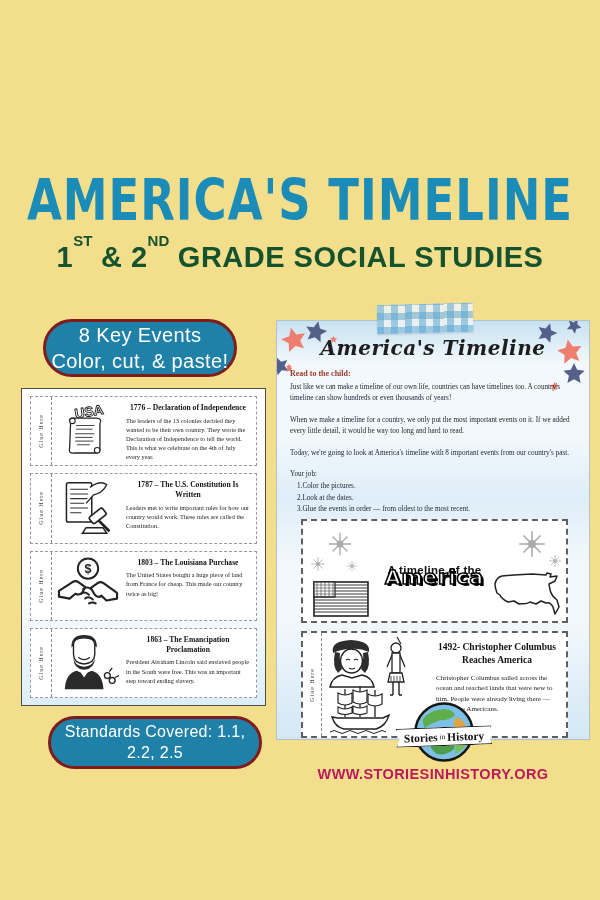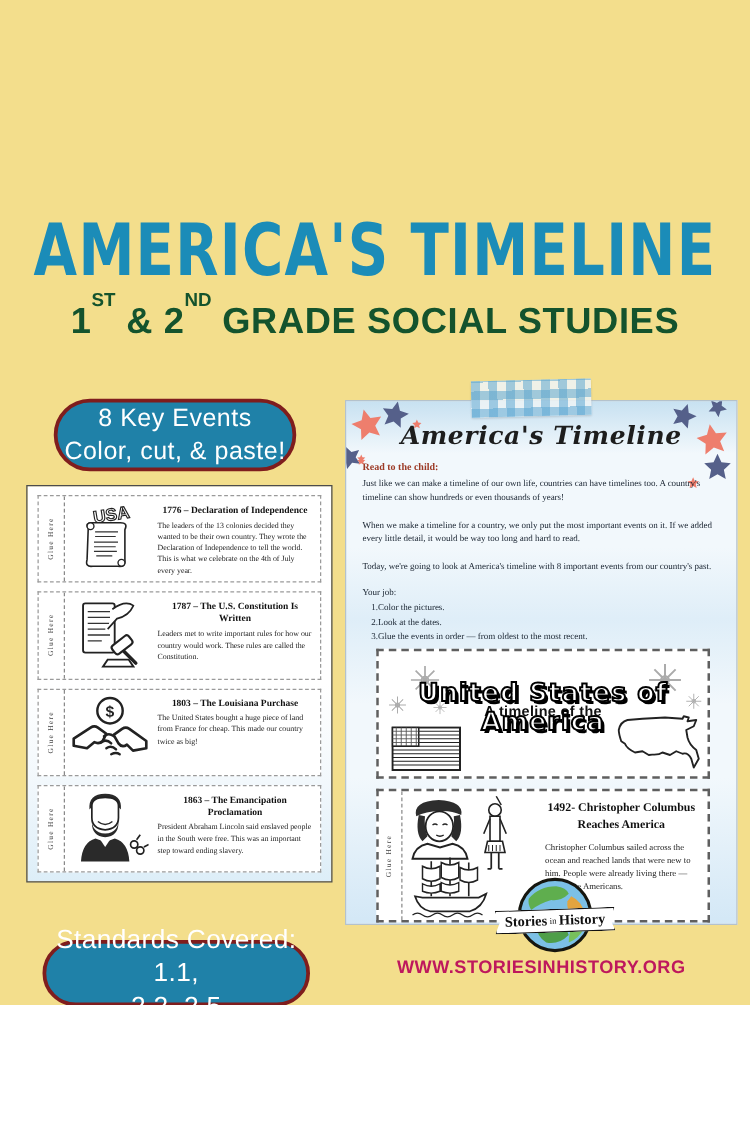--- a/index.html
+++ b/index.html
@@ -1,18 +1,18 @@
 <!DOCTYPE html>
 <html><head>
 <meta charset="utf-8">
 <style>
   * { margin:0; padding:0; box-sizing:border-box; }
   html,body { background:#ffffff; }
   .canvas {
-    position:relative; width:600px; height:804px; overflow:hidden;
+    position:relative; width:600px; height:900px; overflow:hidden;
     background:#f3de8c;
     font-family:"Liberation Sans", sans-serif;
   }
 
   
   .main-title {
     position:absolute; top:166px; left:0; right:0; text-align:center;
     font-family:"DejaVu Sans", sans-serif; font-weight:bold;
     font-size:45px; letter-spacing:1px; color:#1b8cb8; white-space:nowrap;
     transform:scaleY(1.28); transform-origin:top center;
@@ -24,21 +24,21 @@
   }
   .sub-title sup { font-size:15px; position:relative; top:-10px; letter-spacing:0; }
 
   
   .pill {
     position:absolute; background:#1f81a8; border:3px solid #7f1d1d;
     border-radius:30px; color:#ffffff; text-align:center;
     display:flex; flex-direction:column; justify-content:center;
   }
   .pill-key { left:43px; top:319px; width:194px; height:58px; font-size:20px; line-height:1.32; letter-spacing:0.4px; }
-  .pill-std { left:34px; top:716px; width:214px; height:53px; font-size:21px; line-height:1.3; letter-spacing:0.3px;margin-top:36px; }
+  .pill-std { left:48px; top:716px; width:214px; height:53px; font-size:16px; line-height:1.3; letter-spacing:0.3px; }
 
   
   .sheet-left {
     position:absolute; left:21px; top:388px; width:245px; height:318px;
     background:linear-gradient(180deg,#ffffff 50%, #f2f8fc 75%, #ddeef8 100%);
     border:1px solid #4c4c4c;
     padding:7px 8px; display:flex; flex-direction:column; gap:7px;
   }
   .event-card {
     flex:1; border:1px dashed #9a9a9a; background:#ffffff;
@@ -324,21 +324,20 @@
           </g>
         </svg>
       <svg class="fw" style="left:244px;top:32px" width="16" height="16" viewBox="0 0 24 24">
           <g stroke="#ababab" stroke-width="1.1" fill="none">
             <path d="M12 12 V3 M12 12 V21 M12 12 H3 M12 12 H21 M12 12 L6 6 M12 12 L18 18 M12 12 L6 18 M12 12 L18 6"></path>
             <circle cx="12" cy="12" r="2.2"></circle>
           </g>
         </svg>
 
       <div class="banner-line1">A timeline of the</div>
-      <div class="bubble bubble-2">United States of</div>
       <div class="bubble bubble-3">America</div>
 
       <svg style="position:absolute;left:10px;top:60px" width="56" height="36" viewBox="0 0 56 36">
         <rect x="1" y="1" width="54" height="34" fill="#fff" stroke="#222" stroke-width="1.6"></rect>
         <rect x="1" y="1" width="21" height="15" fill="#fff" stroke="#222" stroke-width="1.2"></rect>
         <path d="M1,4 l21,0 M1,7 l21,0 M1,10 l21,0 M1,13 l21,0 M4,1 l0,15 M8,1 l0,15 M12,1 l0,15 M16,1 l0,15 M20,1 l0,15" stroke="#555" stroke-width="0.7"></path>
         <path d="M22,4 H55 M22,7 H55 M22,10 H55 M22,13 H55 M1,16 H55 M1,19 H55 M1,22 H55 M1,25 H55 M1,28 H55 M1,31 H55" stroke="#222" stroke-width="0.9"></path>
       </svg>
 
       <svg style="position:absolute;right:4px;top:48px" width="70" height="52" viewBox="0 0 70 52">

